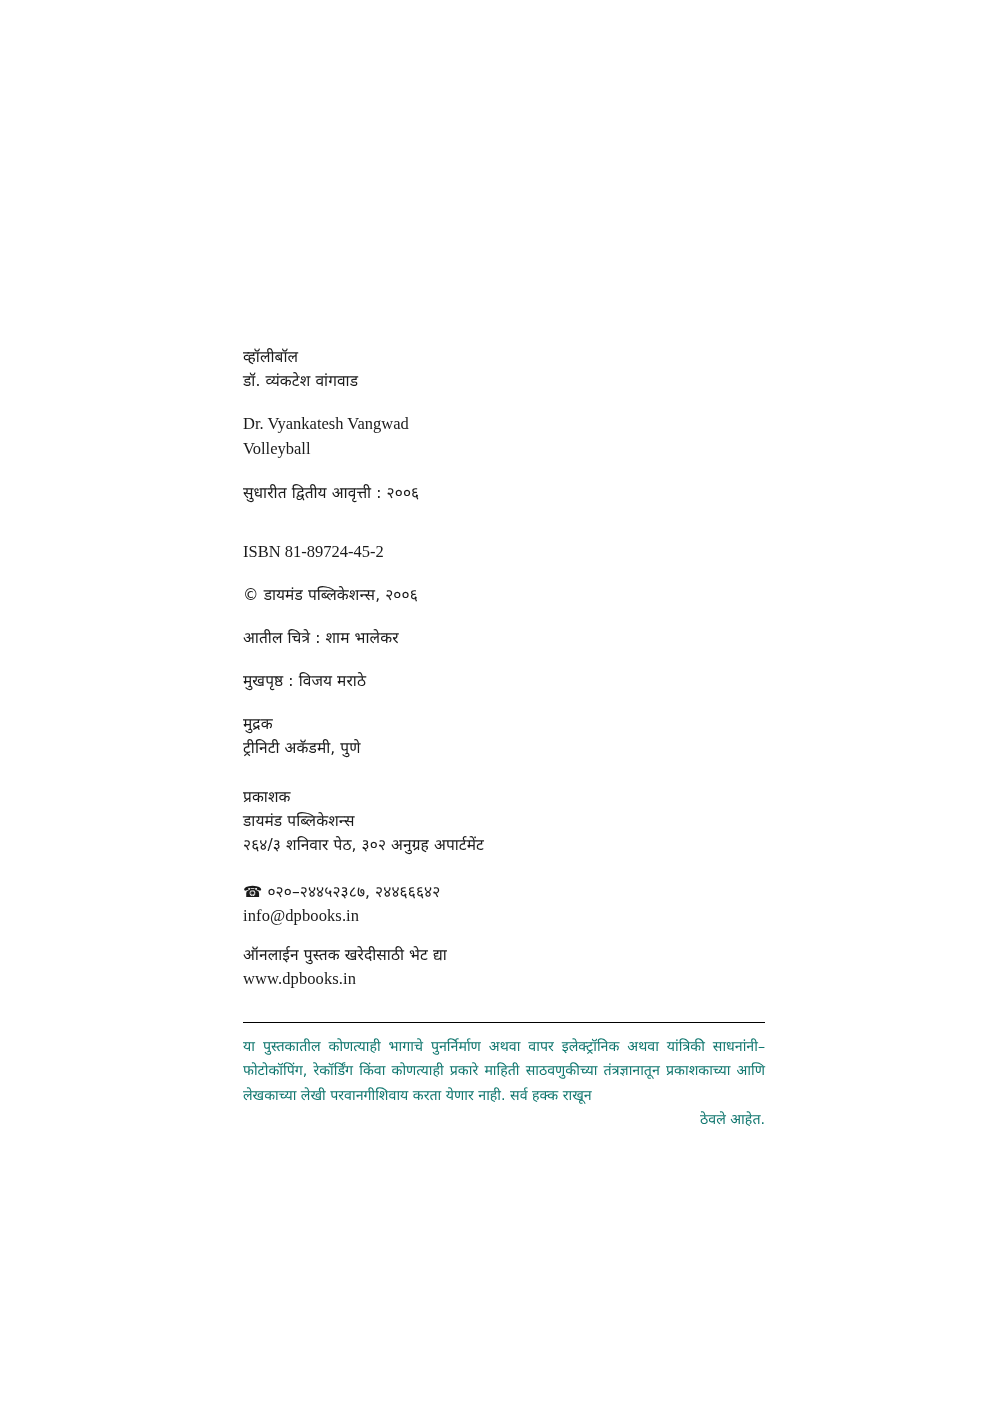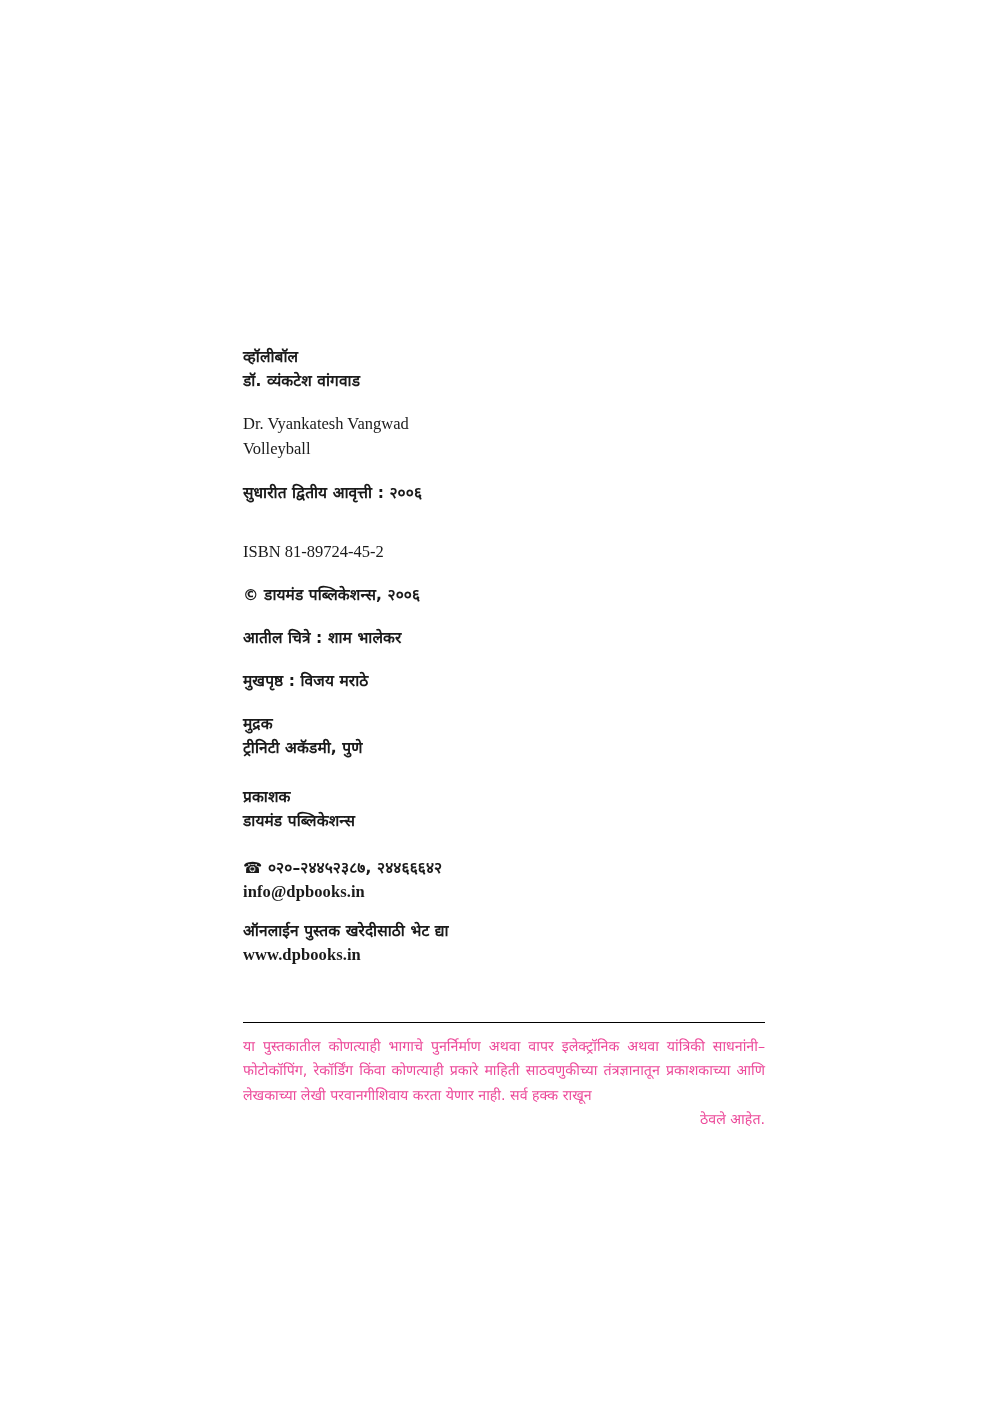--- a/index.html
+++ b/index.html
@@ -26,21 +26,20 @@
     position: absolute;
     left: 243px;
     top: 345px;
     width: 520px;
   }
   .devanagari {
     font-family: "DejaVu Sans", sans-serif;
     font-size: 15.5px;
     line-height: 1.55;
     letter-spacing: 0.1px;
-    font-weight: bold;
   }
   .latin {
     font-family: "Liberation Serif", serif;
     font-size: 16.5px;
     line-height: 1.5;
   }
   .block {
     margin-bottom: 19px;
   }
   .block.tight {
@@ -67,21 +66,21 @@
   .legal {
     position: absolute;
     left: 243px;
     top: 1034px;
     width: 522px;
     font-family: "DejaVu Sans", sans-serif;
     font-size: 14.2px;
     line-height: 1.72;
     text-align: justify;
     text-justify: inter-word;
-    color: #ec4899;
+    color: #0f766e;
   }
   .legal .lastline {
     text-align: right;
   }
   .phone-glyph {
     font-family: "DejaVu Sans", sans-serif;
     margin-top: 23px;
   }
 </style>
 </head>
@@ -127,20 +126,21 @@
     <div class="block devanagari">
       <span class="line">मुद्रक</span>
       <span class="line">ट्रीनिटी अकॅडमी, पुणे</span>
     </div>
 
     <div class="gap-sm"></div>
 
     <div class="block tight devanagari">
       <span class="line">प्रकाशक</span>
       <span class="line">डायमंड  पब्लिकेशन्स</span>
+      <span class="line">२६४/३ शनिवार पेठ, ३०२ अनुग्रह अपार्टमेंट</span>
       <span class="line phone-glyph">☎ ०२०–२४४५२३८७, २४४६६६४२</span>
       <span class="line latin">info@dpbooks.in</span>
     </div>
 
     <div class="block devanagari">
       <span class="line">ऑनलाईन पुस्तक खरेदीसाठी भेट द्या</span>
       <span class="line latin">www.dpbooks.in</span>
     </div>
 
   </div>

